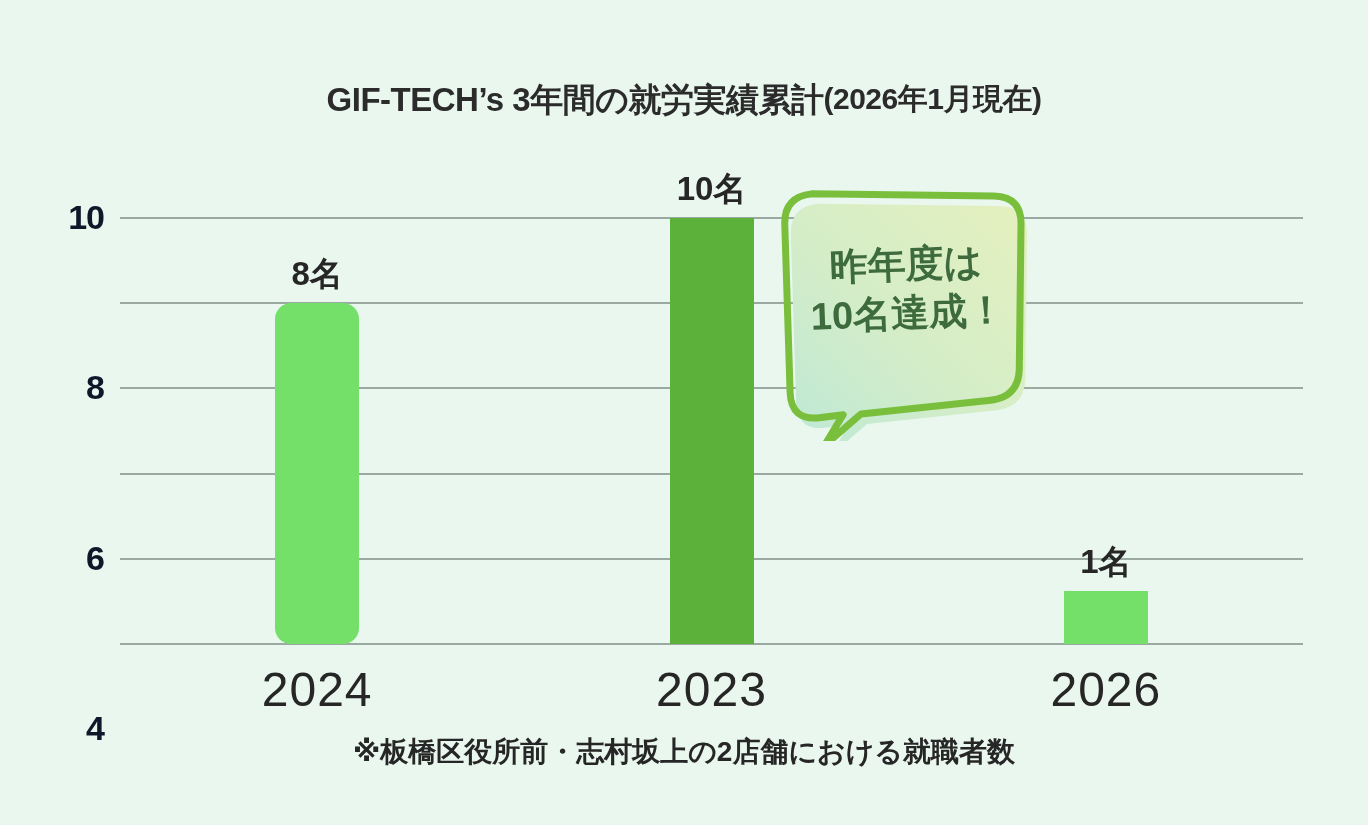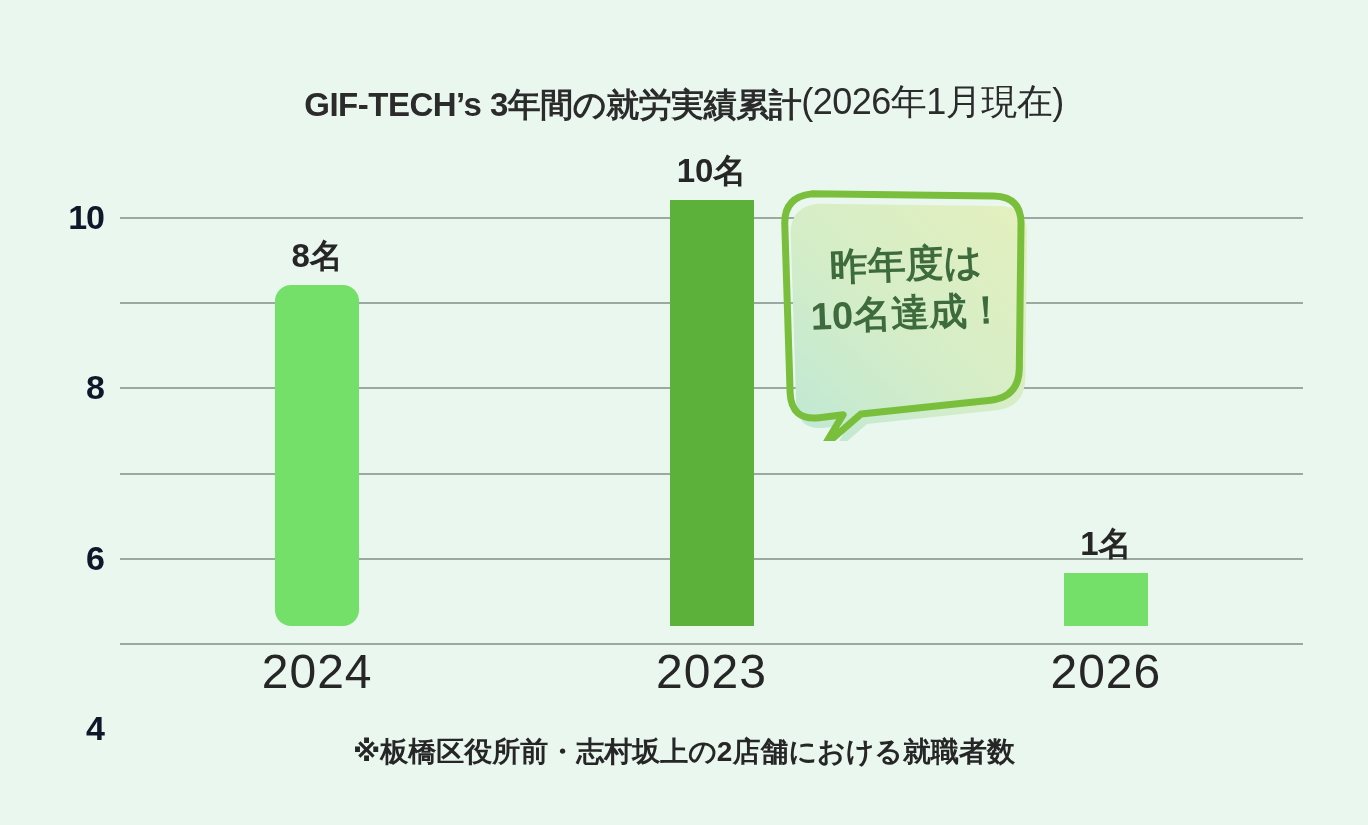--- a/index.html
+++ b/index.html
@@ -32,22 +32,22 @@
     white-space: nowrap;
   }
   .title-main {
     font-size: 33px;
     font-weight: bold;
     color: #2b2b2b;
     letter-spacing: -0.5px;
     font-family: "Liberation Sans", "DejaVu Sans", sans-serif;
   }
   .title-sub {
-    font-size: 36px;
-    font-weight: normal;
+    font-size: 30px;
+    font-weight: bold;
     color: #2b2b2b;
     letter-spacing: -0.5px;
     vertical-align: 2px;
   }
 
   
   .plot {
     position: absolute;
     left: 120px;
     top: 218px;
@@ -68,21 +68,21 @@
     transform: translateY(-50%);
     font-size: 34px;
     font-weight: 600;
     color: #0f172a;
     font-family: "Liberation Sans", "DejaVu Sans", sans-serif;
     letter-spacing: -1px;
   }
 
   .bar {
     position: absolute;
-    bottom: 18px;
+    bottom: 0;
   }
   .bar-value {
     position: absolute;
     bottom: 100%;
     left: 50%;
     transform: translateX(-50%);
     margin-bottom: 6px;
     font-size: 33px;
     font-weight: 600;
     color: #262626;

